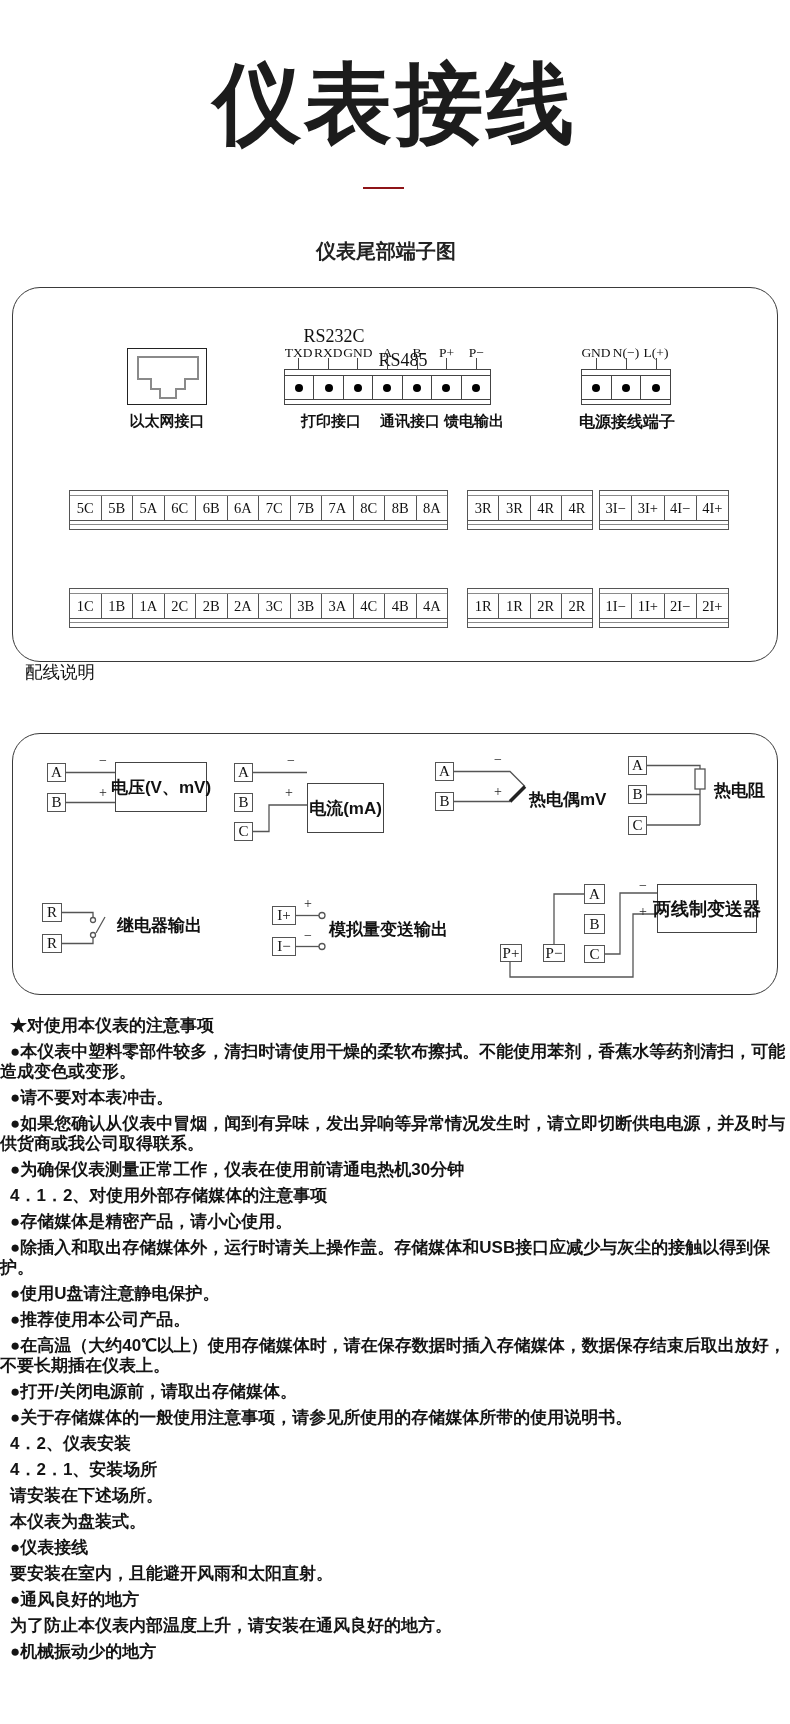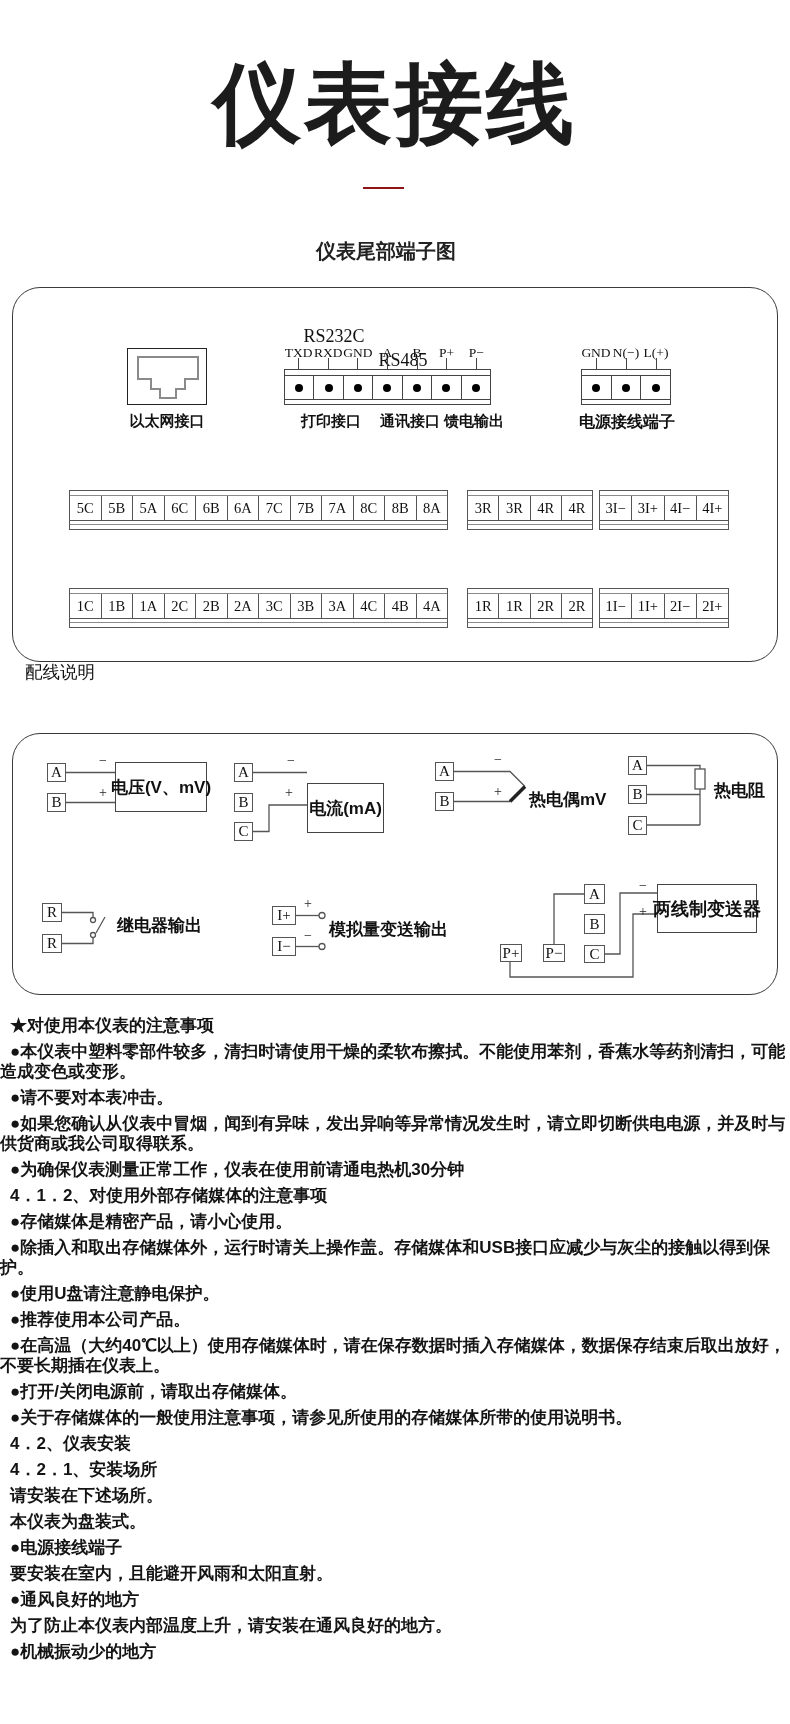--- a/index.html
+++ b/index.html
@@ -294,18 +294,18 @@
     <div>●除插入和取出存储媒体外，运行时请关上操作盖。存储媒体和USB接口应减少与灰尘的接触以得到保护。</div>
     <div>●使用U盘请注意静电保护。</div>
     <div>●推荐使用本公司产品。</div>
     <div>●在高温（大约40℃以上）使用存储媒体时，请在保存数据时插入存储媒体，数据保存结束后取出放好，不要长期插在仪表上。</div>
     <div>●打开/关闭电源前，请取出存储媒体。</div>
     <div>●关于存储媒体的一般使用注意事项，请参见所使用的存储媒体所带的使用说明书。</div>
     <div>4．2、仪表安装</div>
     <div>4．2．1、安装场所</div>
     <div>请安装在下述场所。</div>
     <div>本仪表为盘装式。</div>
-    <div>●电源接线端子</div>
+    <div>●仪表接线</div>
     <div>要安装在室内，且能避开风雨和太阳直射。</div>
     <div>●通风良好的地方</div>
     <div>为了防止本仪表内部温度上升，请安装在通风良好的地方。</div>
     <div>●机械振动少的地方</div>
   </div>
 
 </body></html>

